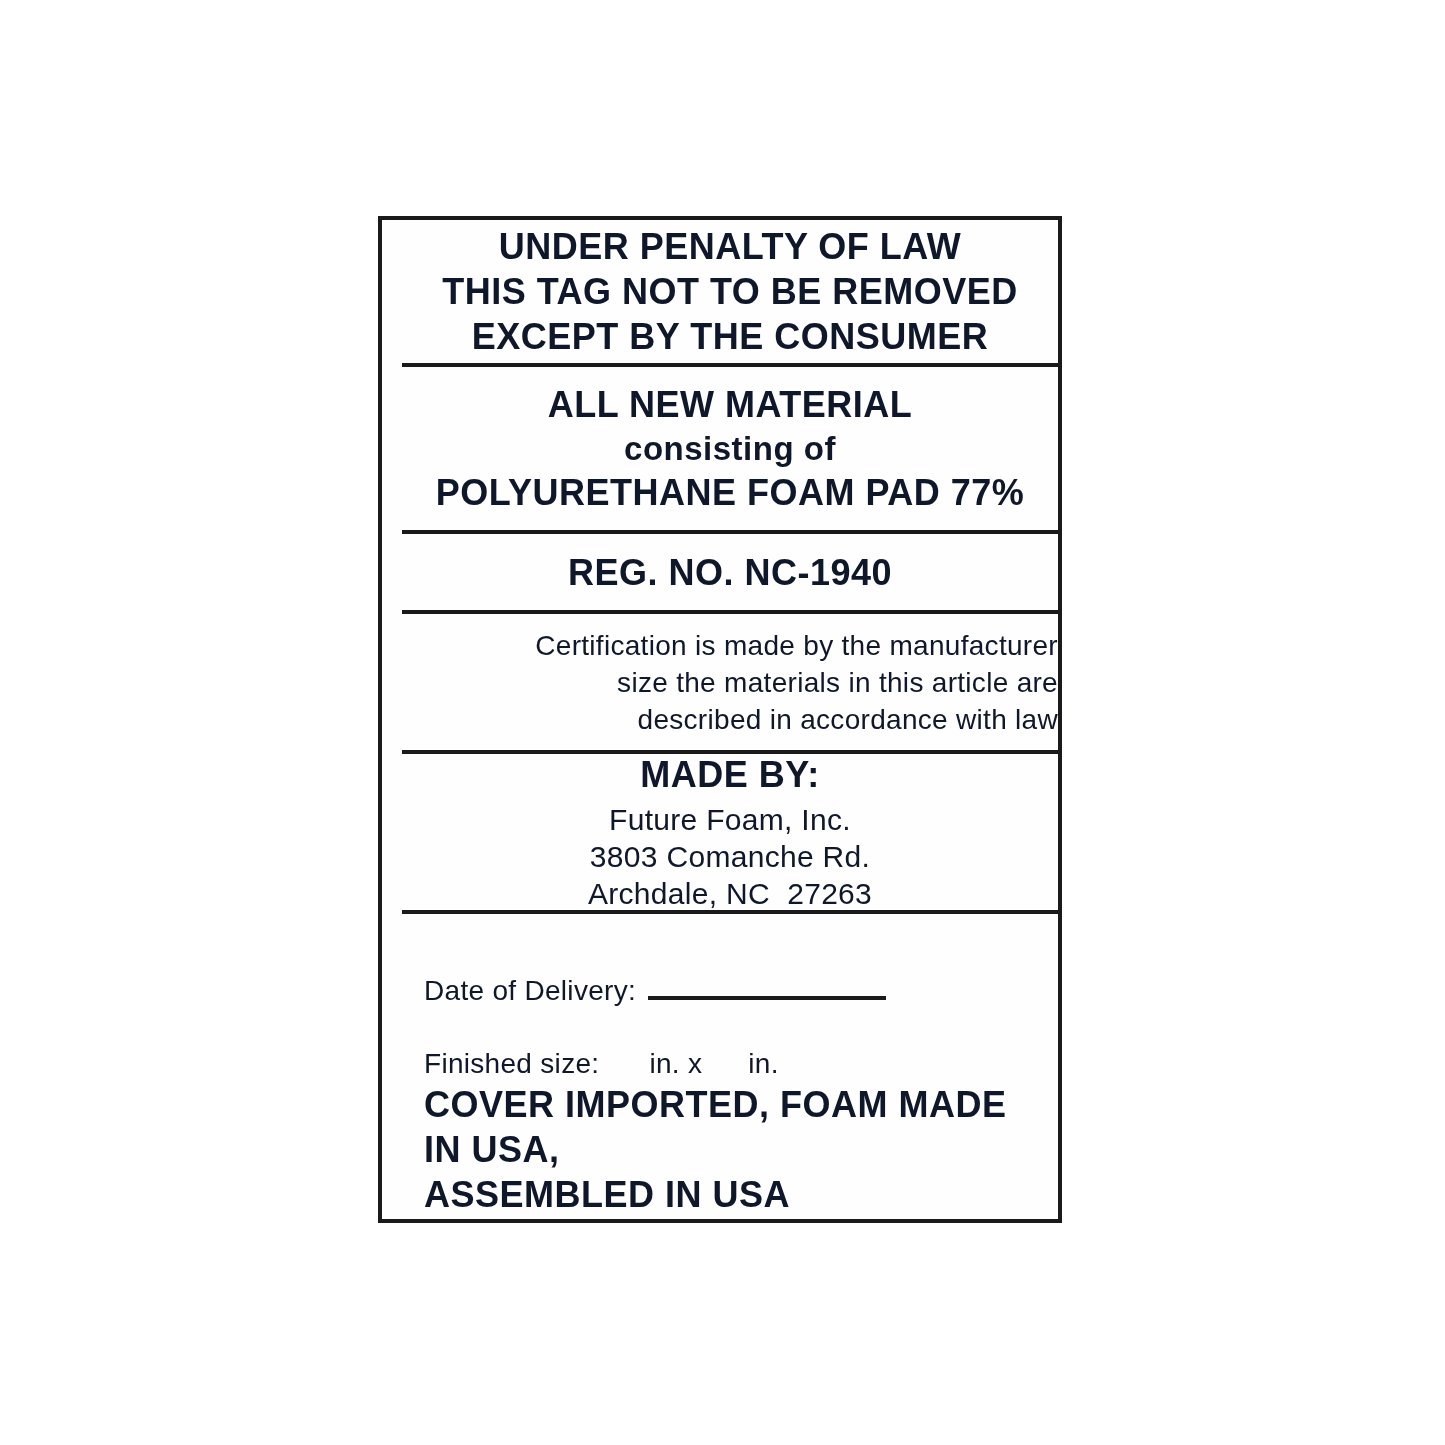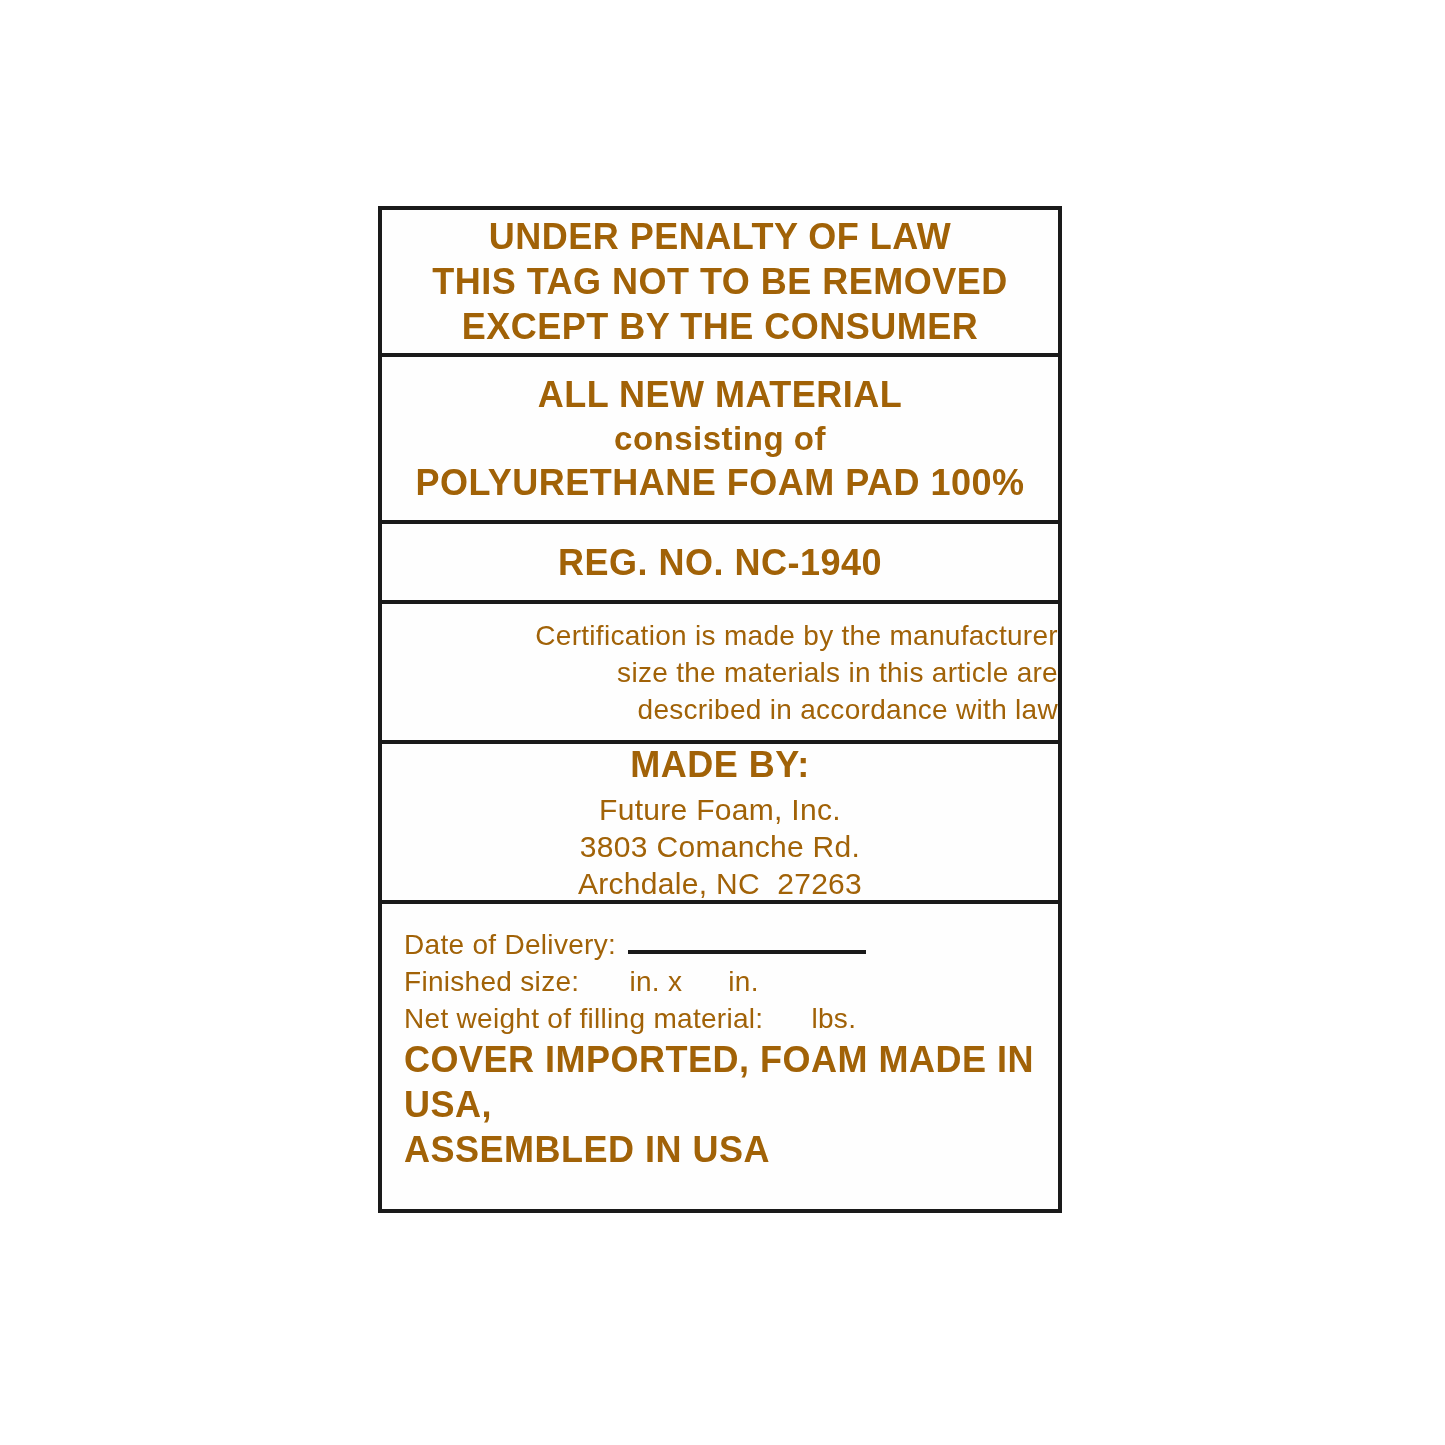--- a/index.html
+++ b/index.html
@@ -11,29 +11,30 @@
   .canvas {
     position: relative;
     width: 1445px;
     height: 1445px;
     background: #ffffff;
     overflow: hidden;
   }
   .law-label {
     position: absolute;
     left: 378px;
-    top: 206px;
+    top: 216px;
     width: 684px;
     height: 1007px;
     box-sizing: border-box;
     border: 4px solid #1a1a1a;
     background: #fefefe;
     display: flex;
     flex-direction: column;
-    color: #a16207;
+    color: #0f172a;
+    padding-left: 20px;
   }
   .section {
     box-sizing: border-box;
     display: flex;
     flex-direction: column;
     align-items: center;
     justify-content: center;
     text-align: center;
   }
   .section + .section {
@@ -74,20 +75,21 @@
   .sec-fill {
     height: 271px;
     align-items: stretch;
     justify-content: flex-start;
     text-align: left;
     padding: 22px 20px 14px 22px;
   }
   .fill-line {
     display: flex;
     align-items: baseline;
+    margin-top: 36px;
   }
   .date-blank {
     display: inline-block;
     width: 238px;
     border-bottom: 4px solid #1a1a1a;
     height: 24px;
     margin-left: 12px;
   }
   .gap-a { display: inline-block; width: 50px; }
   .gap-b { display: inline-block; width: 46px; }
@@ -105,21 +107,21 @@
 
     <div class="section sec-penalty">
       <div class="line bold-lg">UNDER PENALTY OF LAW</div>
       <div class="line bold-lg">THIS TAG NOT TO BE REMOVED</div>
       <div class="line bold-lg">EXCEPT BY THE CONSUMER</div>
     </div>
 
     <div class="section sec-material">
       <div class="line bold-md caps-line">ALL NEW MATERIAL</div>
       <div class="line bold-md">consisting of</div>
-      <div class="line bold-md caps-line">POLYURETHANE FOAM PAD 100%</div>
+      <div class="line bold-md caps-line">POLYURETHANE FOAM PAD 77%</div>
     </div>
 
     <div class="section sec-reg">
       <div class="line bold-lg">REG. NO. NC-1940</div>
     </div>
 
     <div class="section sec-cert">
       <div class="line body-md">Certification is made by the manufacturer</div>
       <div class="line body-md">size the materials in this article are</div>
       <div class="line body-md">described in accordance with law</div>
@@ -137,25 +139,20 @@
         <span class="line">Date of Delivery:</span>
         <span class="date-blank"></span>
       </div>
       <div class="fill-line body-md">
         <span class="line">Finished size:</span>
         <span class="gap-a"></span>
         <span class="line">in. x</span>
         <span class="gap-b"></span>
         <span class="line">in.</span>
       </div>
-      <div class="fill-line body-md">
-        <span class="line">Net weight of filling material:</span>
-        <span class="gap-c"></span>
-        <span class="line">lbs.</span>
-      </div>
       <div class="origin-block">
         <div class="line bold-lg">COVER IMPORTED, FOAM MADE IN USA,</div>
         <div class="line bold-lg">ASSEMBLED IN USA</div>
       </div>
     </div>
 
   </div>
 </div>
 
 </body></html>

